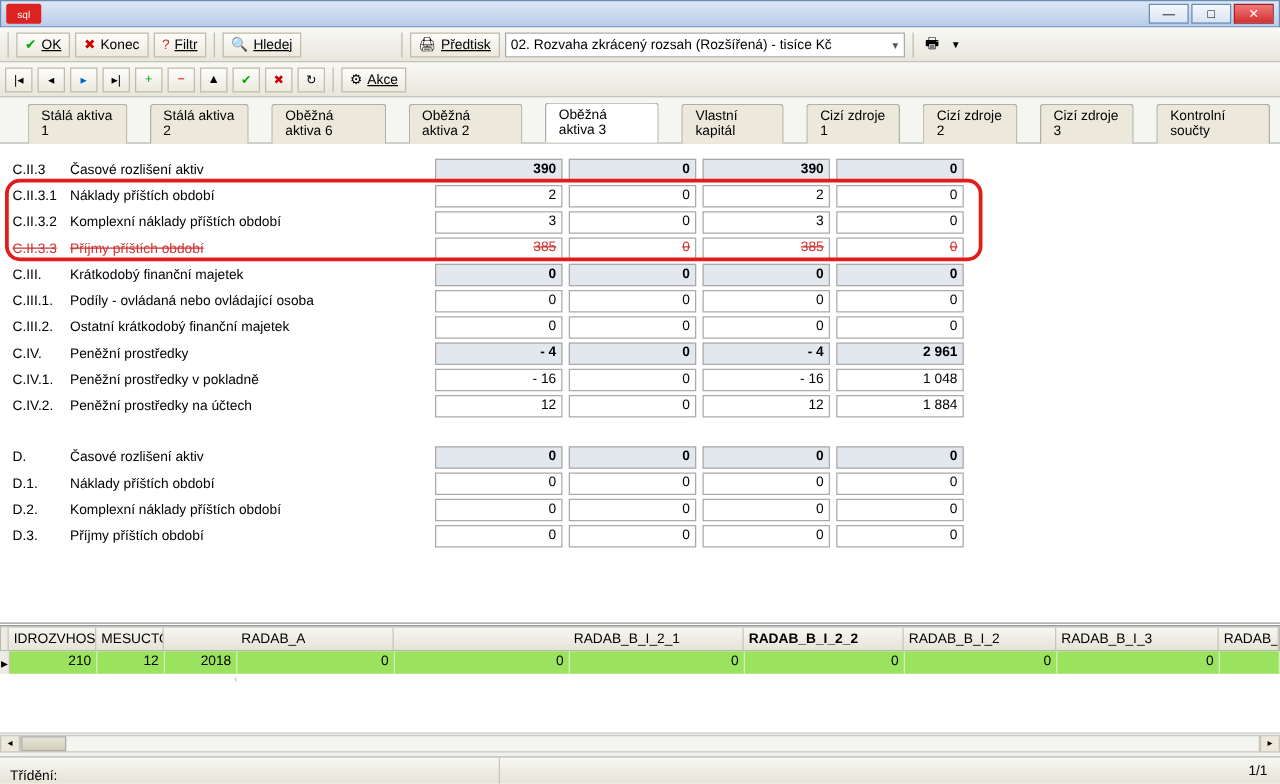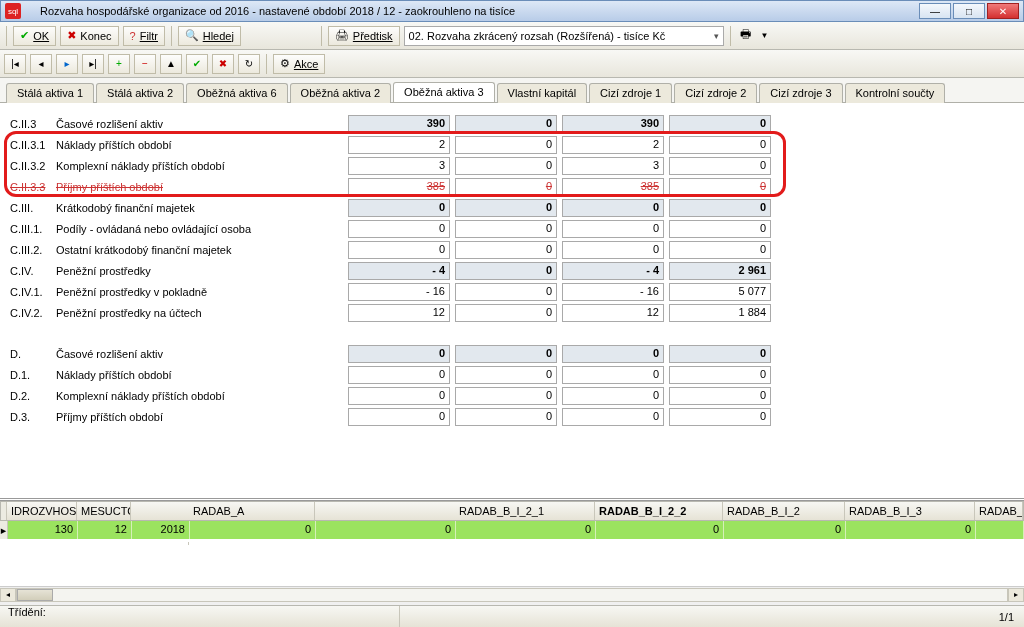--- a/index.html
+++ b/index.html
@@ -14,21 +14,21 @@
   }
   .titlebar {
     background: linear-gradient(#dde8f6, #b8cce8);
     border: 1px solid #6a8db8;
     height: 22px;
     display: flex;
     align-items: center;
     padding: 0 4px;
     font-size: 11px;
   }
-  .titlebar .icon { width: 16px; height: 16px; background:#d22; color:#fff; font-size:8px; display:flex;align-items:center;justify-content:center; border-radius:2px; margin-right:19px;}
+  .titlebar .icon { width: 28px; height: 16px; background:#d22; color:#fff; font-size:8px; display:flex;align-items:center;justify-content:center; border-radius:2px; margin-right:8px;}
   .titlebar-buttons { margin-left:auto; display:flex; gap:2px;}
   .tbtn { width:32px; height:16px; border:1px solid #6a8db8; background:linear-gradient(#f5f8fc,#d8e4f2); display:flex;align-items:center;justify-content:center; font-size:10px; cursor:pointer;}
   .tbtn.close { background:linear-gradient(#f07a7a,#d43030); color:#fff; border-color:#a02020;}
   .toolbar1, .toolbar2 {
     background: linear-gradient(#f8f8f5, #e8e6dc);
     border-bottom: 1px solid #b8b8b0;
     padding: 2px 4px;
     display:flex; align-items:center; gap:4px;
     height: 28px;
   }
@@ -51,21 +51,21 @@
     background:#f5f5f2;
     border-bottom:1px solid #b0b0a8;
     padding: 4px 6px 0 6px;
     display:flex; gap:0;
   }
   .tab {
     border:1px solid #b0b0a8; border-bottom:none;
     padding:3px 10px; background:#ece9dc;
     border-radius:3px 3px 0 0;
     cursor:pointer; margin-right:2px;
-    position:relative; top:1px;
+    position:relative; top:1px;margin-left:16px;
   }
   .tab.active { background:#fff; top:0; padding-bottom:4px; font-weight:normal;}
   .content { background:#fff; padding:6px 10px 10px 10px; position:relative; height:416px; }
   .hdrrow { display:flex; font-weight:bold; padding:4px 0;}
   .col-radek { width:46px; font-style:italic;}
   .col-desc { width:298px; font-style:italic;}
   .col-num { width:107px; text-align:center;}
   .hdrrow .col-num{ font-style:normal;}
   .hdrrow .hdr-r{font-style:italic;}
   .datarow { display:flex; align-items:center; height:21px;}
@@ -92,35 +92,34 @@
   }
   .gh { border-right:1px solid #c8c6ba; padding:3px 4px 0 4px; overflow:hidden; white-space:nowrap;}
   .gridrow { display:flex; height:18px;}
   .gc { border-right:1px solid #d6efb9; padding:2px 4px 0 0; text-align:right; background:#9be35f;}
   .rowmark { width:10px; background:#ecebe2; border-right:1px solid #c8c6ba; display:flex;align-items:center;justify-content:center;}
   .hscroll{position:absolute;left:0;right:0;bottom:0;height:16px;background:#eee;border-top:1px solid #ccc;display:flex;align-items:center;}
   .hscroll .track{flex:1;height:14px;background:#f4f4f0;border:1px solid #c8c6ba;position:relative;}
   .hscroll .thumb{position:absolute;left:0;width:36px;height:12px;background:linear-gradient(#e6e3d6,#d2ceba);border:1px solid #aaa;}
   .sbtn{width:16px;height:14px;border:1px solid #c8c6ba;background:#ece9dc;display:flex;align-items:center;justify-content:center;font-size:8px;}
   .statusbar{position:absolute;left:0;right:0;bottom:0;height:22px;background:linear-gradient(#f7f7f3,#e6e3d6);border-top:1px solid #b8b8b0;display:flex;align-items:center;font-size:11px;}
-  .statusbar .sseg{border-right:1px solid #c8c6ba;padding:0 8px;height:100%;display:flex;align-items:flex-start;}
+  .statusbar .sseg{border-right:1px solid #c8c6ba;padding:0 8px;height:100%;display:flex;align-items:flex-end;}
   .statusbar .ssegr{margin-left:auto;padding:0 10px;}
   .check{color:#0a0;}
   .xm{color:#c00;}
   .qm{color:#c33;}
   .dd{font-size:8px;margin-left:2px;}
   .gap{height:4px;}
   .gap2{height:20px;}
 </style>
 </head>
 <body>
 
 <div class="titlebar">
   <div class="icon">sql</div>
-  <span>Rozvaha hospodářské organizace od 2016 - nastavené období 2018 / 12 - zaokrouhleno na tisíce</span>
   <div class="titlebar-buttons">
     <div class="tbtn">—</div>
     <div class="tbtn">□</div>
     <div class="tbtn close">✕</div>
   </div>
 </div>
 
 <div class="toolbar1">
   <div class="sep"></div>
   <div class="tbut">
@@ -251,21 +250,21 @@
         <div class="cell hl">0</div>
         <div class="cell hl">- 4</div>
         <div class="cell hl">2 961</div>
       </div>
       <div class="datarow">
         <div class="rcode">C.IV.1.</div>
         <div class="rdesc">Peněžní prostředky v pokladně</div>
         <div class="cell">- 16</div>
         <div class="cell">0</div>
         <div class="cell">- 16</div>
-        <div class="cell">5 077</div>
+        <div class="cell">1 048</div>
       </div>
       <div class="datarow">
         <div class="rcode">C.IV.2.</div>
         <div class="rdesc">Peněžní prostředky na účtech</div>
         <div class="cell">12</div>
         <div class="cell">0</div>
         <div class="cell">12</div>
         <div class="cell">1 884</div>
       </div>
     </div>
@@ -319,21 +318,21 @@
         <div class="gh" style="width: 140px;">RADAB_B_I_2_1</div>
         <div class="gh" style="width: 128px; font-weight: bold;">RADAB_B_I_2_2</div>
         <div class="gh" style="width: 122px;">RADAB_B_I_2</div>
         <div class="gh" style="width: 130px;">RADAB_B_I_3</div>
         <div class="gh" style="width: 48px;">RADAB_B_I_4</div>
       </div>
   </div>
   <div class="gridrow">
     <div class="rowmark">▸</div>
     <div id="gcells" style="display:flex;">
-        <div class="gc" style="width: 70px;">130</div>
+        <div class="gc" style="width: 70px;">210</div>
         <div class="gc" style="width: 54px;">12</div>
         <div class="gc" style="width: 58px;">2018</div>
         <div class="gc" style="width: 126px;">0</div>
         <div class="gc" style="width: 140px;">0</div>
         <div class="gc" style="width: 140px;">0</div>
         <div class="gc" style="width: 128px;">0</div>
         <div class="gc" style="width: 122px;">0</div>
         <div class="gc" style="width: 130px;">0</div>
         <div class="gc" style="width: 48px;"></div>
       </div>

